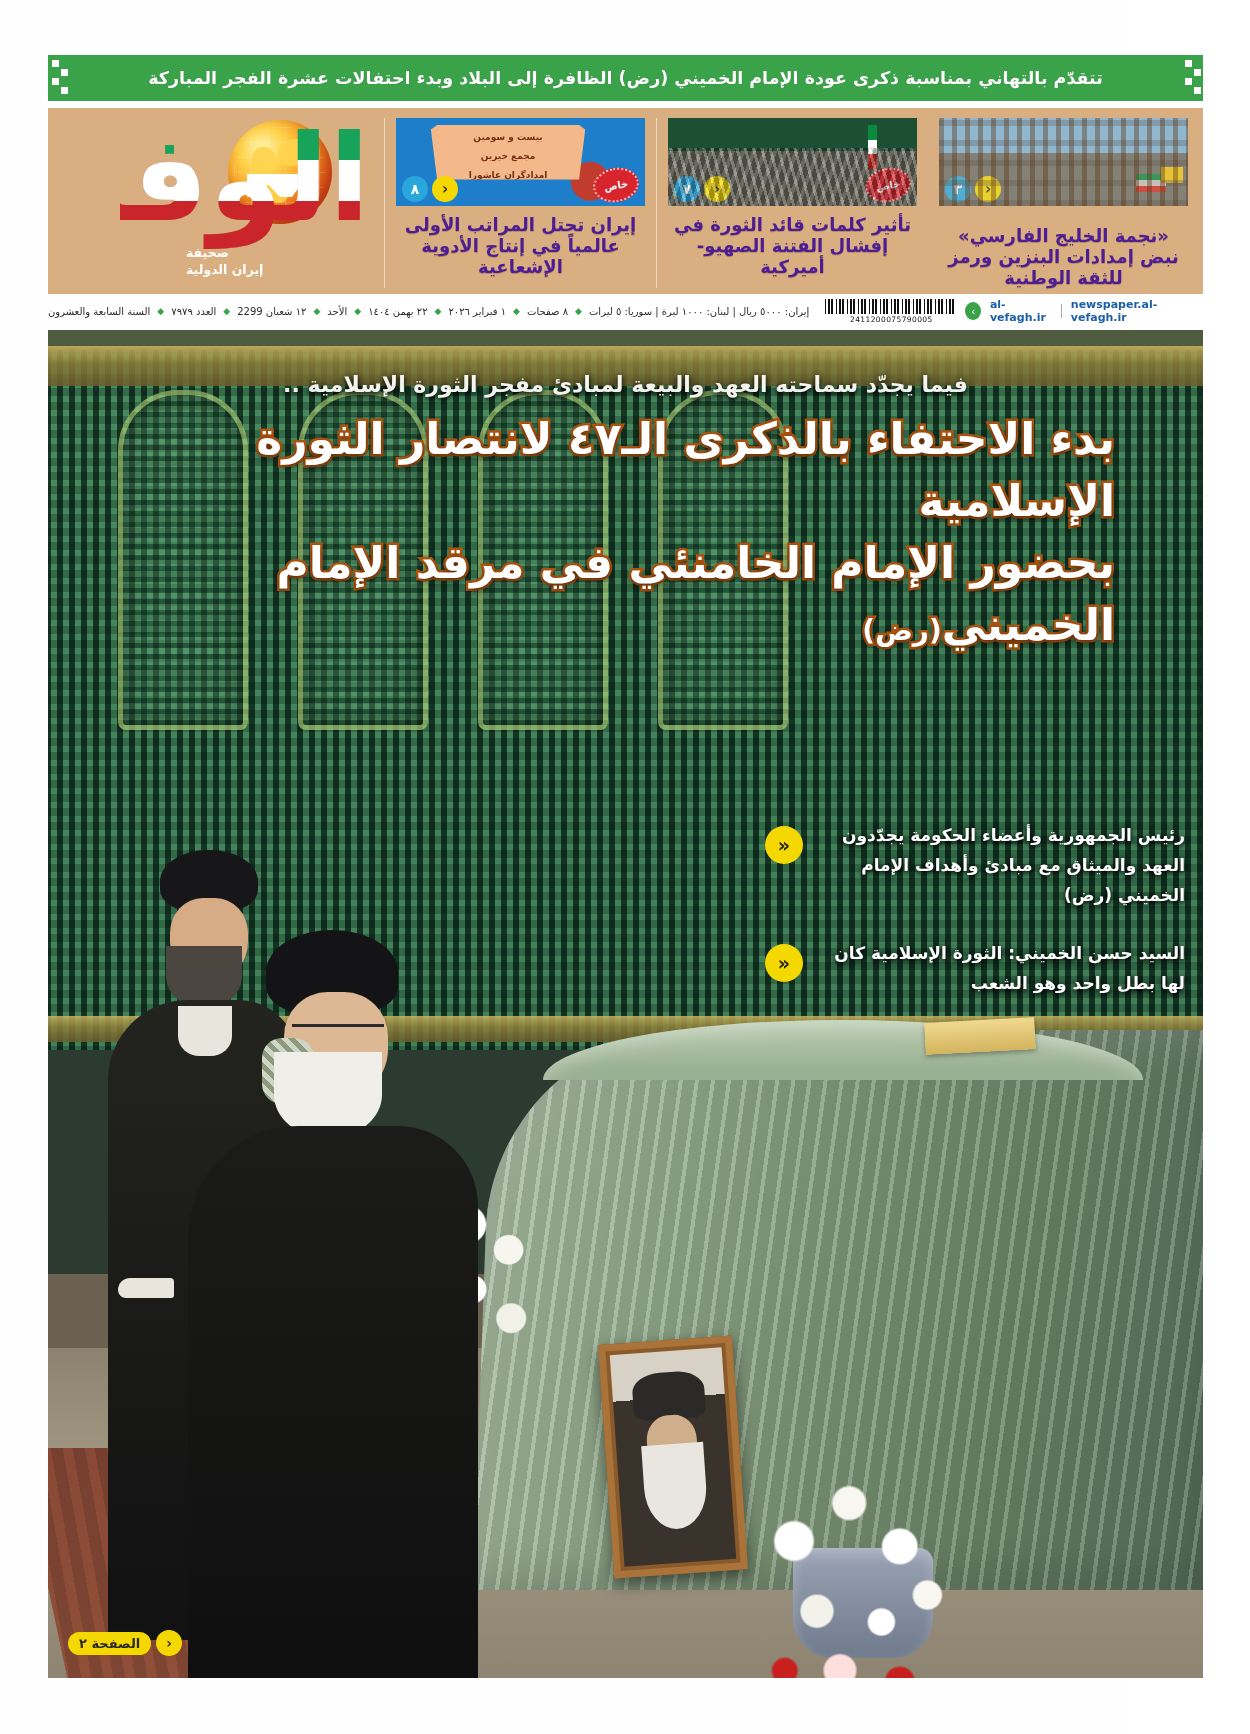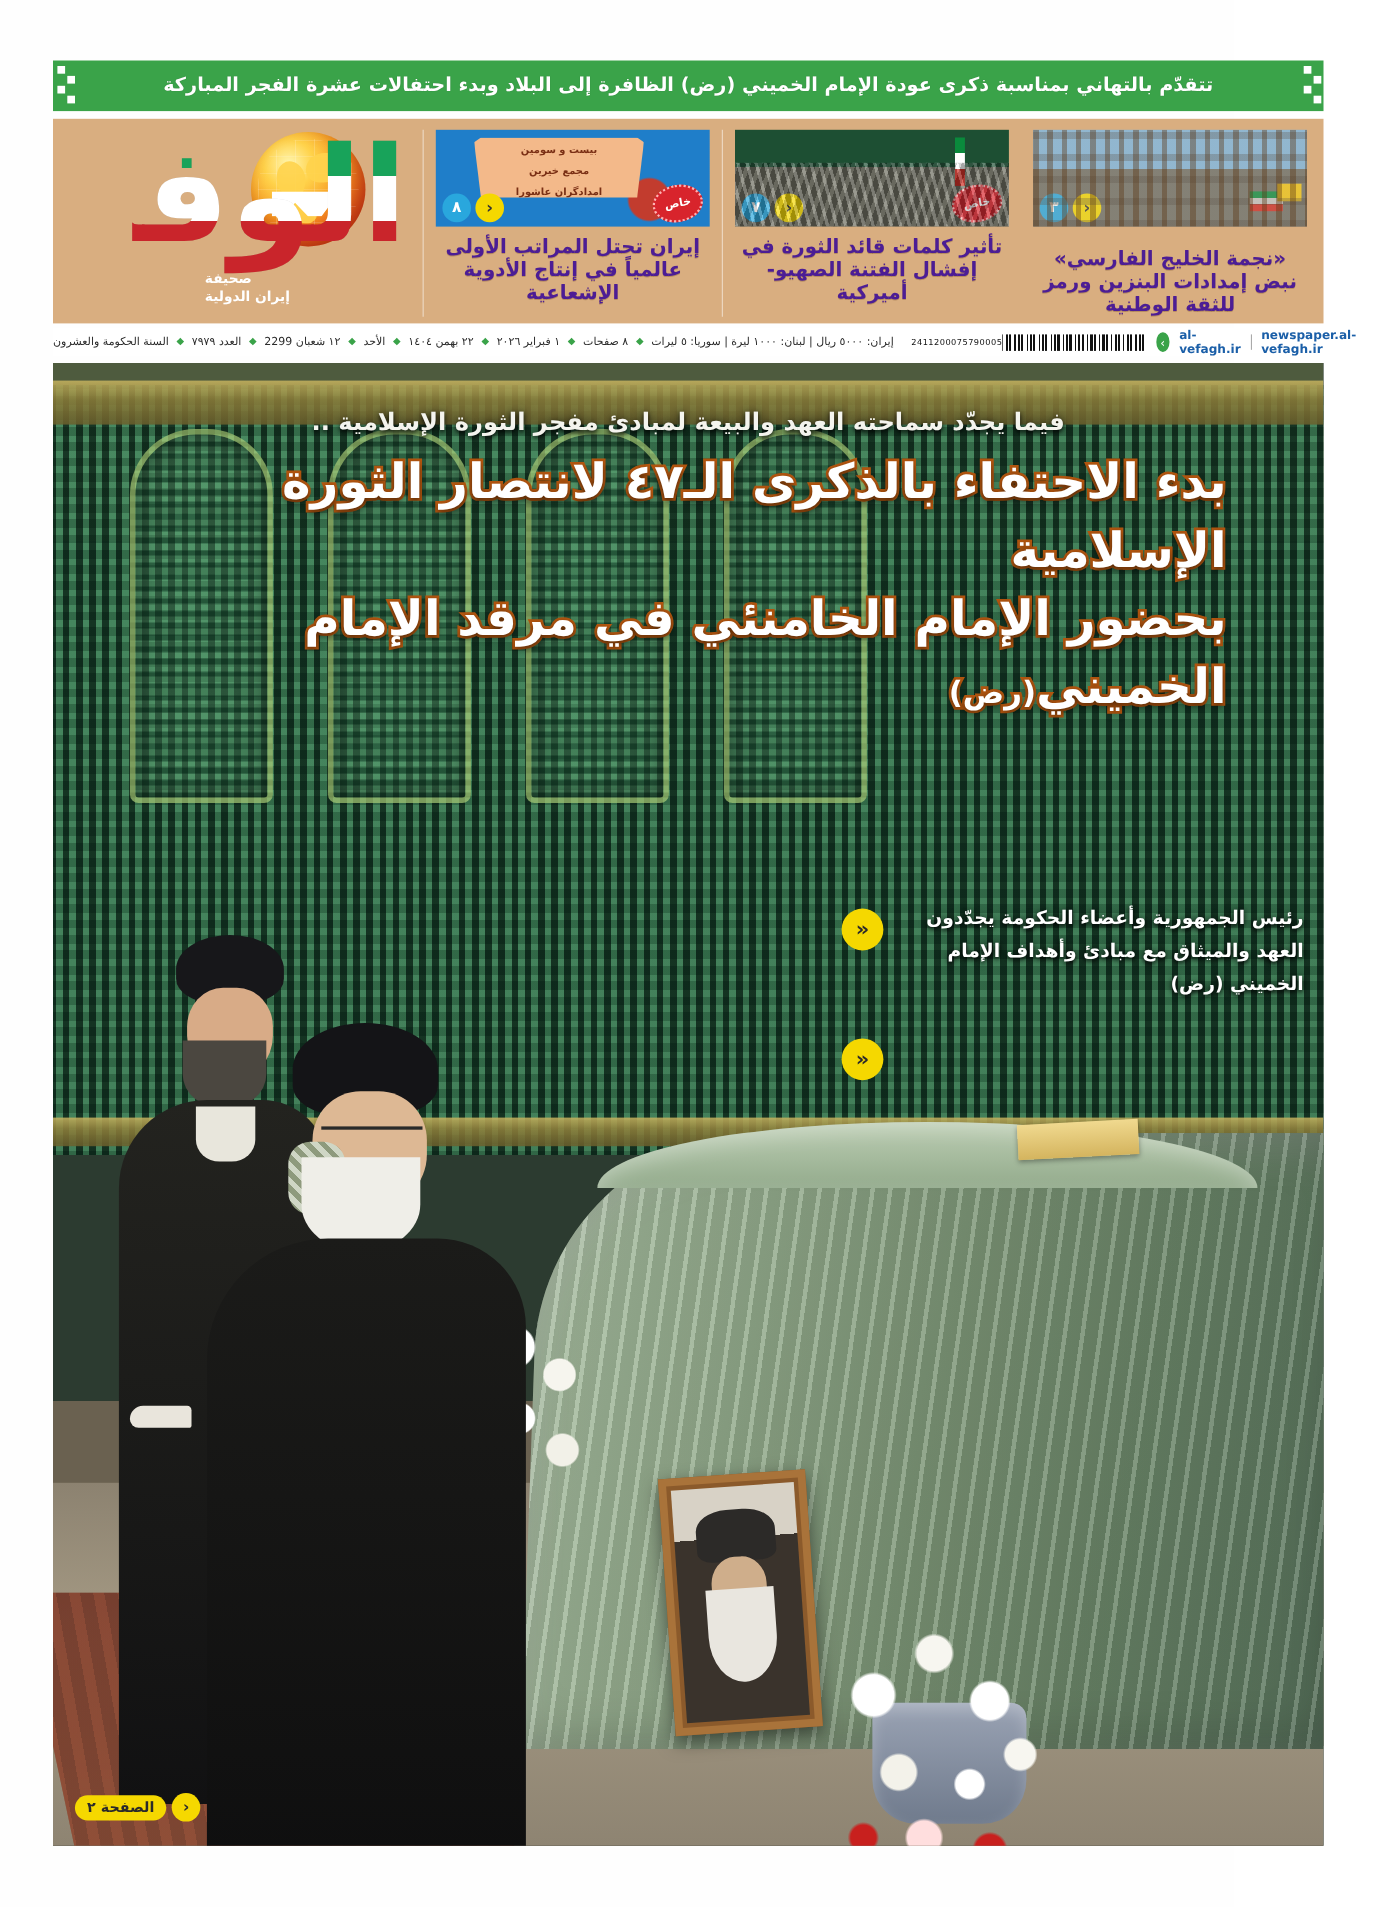--- a/index.html
+++ b/index.html
@@ -204,21 +204,21 @@
     font-size:10px;direction:rtl;
   }
   .infobar .meta{
     display:flex;flex-direction:row-reverse;align-items:center;gap:7px;
     padding-right:6px;white-space:nowrap;
   }
   .infobar .meta span{display:inline-block;}
   .dotsep{color:#3aa349;font-size:9px;}
   .infobar .spacer{flex:1 1 auto;}
   .barcode{
-    display:flex;flex-direction:row;align-items:center;margin-left:10px;
+    display:flex;flex-direction:column;align-items:center;margin-left:10px;
   }
   .barcode .bars{
     width:132px;height:15px;
     background:repeating-linear-gradient(90deg,#111 0 1px,#fff 1px 3px,#111 3px 5px,#fff 5px 6px,#111 6px 8px,#fff 8px 11px);
   }
   .barcode .code{font-size:7.5px;letter-spacing:.4px;color:#111;margin-top:1px;}
   .weblinks{
     display:flex;flex-direction:row-reverse;align-items:center;gap:0;
     margin-left:2px;
   }
@@ -531,21 +531,21 @@
           </div>
         </div>
         <div class="teaser-cap">«نجمة الخليج الفارسي» نبض إمدادات البنزين ورمز للثقة الوطنية</div>
       </div>
 
     </div>
   </div>
 
   <div class="infobar">
     <div class="meta">
-      <span>السنة الحكومة والعشرون</span>
+      <span>السنة السابعة والعشرون</span>
       <span class="dotsep">◆</span>
       <span>العدد ٧٩٧٩</span>
       <span class="dotsep">◆</span>
       <span>١٢ شعبان 2299</span>
       <span class="dotsep">◆</span>
       <span>الأحد</span>
       <span class="dotsep">◆</span>
       <span>٢٢ بهمن ١٤٠٤</span>
       <span class="dotsep">◆</span>
       <span>١ فبراير ٢٠٢٦</span>
@@ -621,20 +621,21 @@
       </div>
     </div>
 
     <div class="bullets">
       <div class="bullet">
         <div class="chev">«</div>
         <div class="txt">رئيس الجمهورية وأعضاء الحكومة يجدّدون العهد والميثاق مع مبادئ وأهداف الإمام الخميني (رض)</div>
       </div>
       <div class="bullet">
         <div class="chev">«</div>
+        <div class="txt">السيد حسن الخميني: الثورة الإسلامية كان لها بطل واحد وهو الشعب</div>
       </div>
     </div>
 
     <div class="page-badge">
       <div class="lbl">الصفحة ٢</div>
       <div class="arw">‹</div>
     </div>
   </div>
 
 </div>

